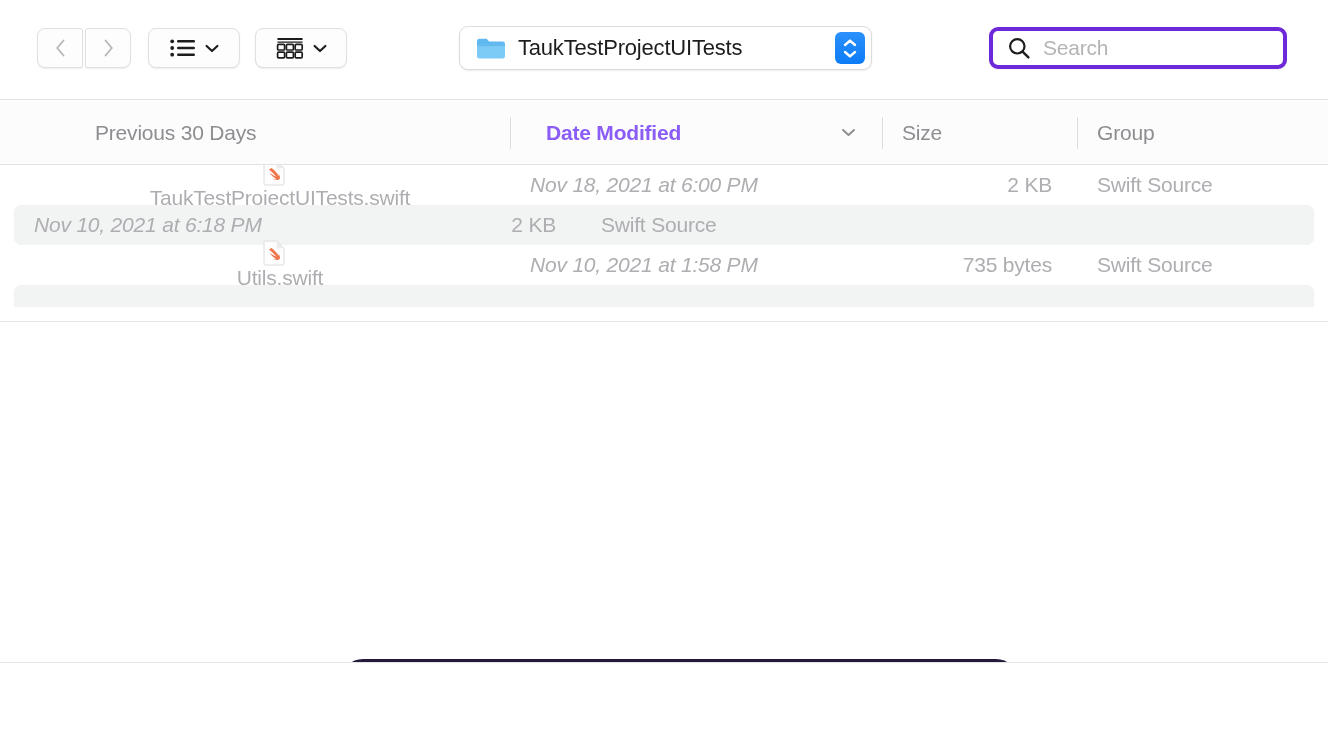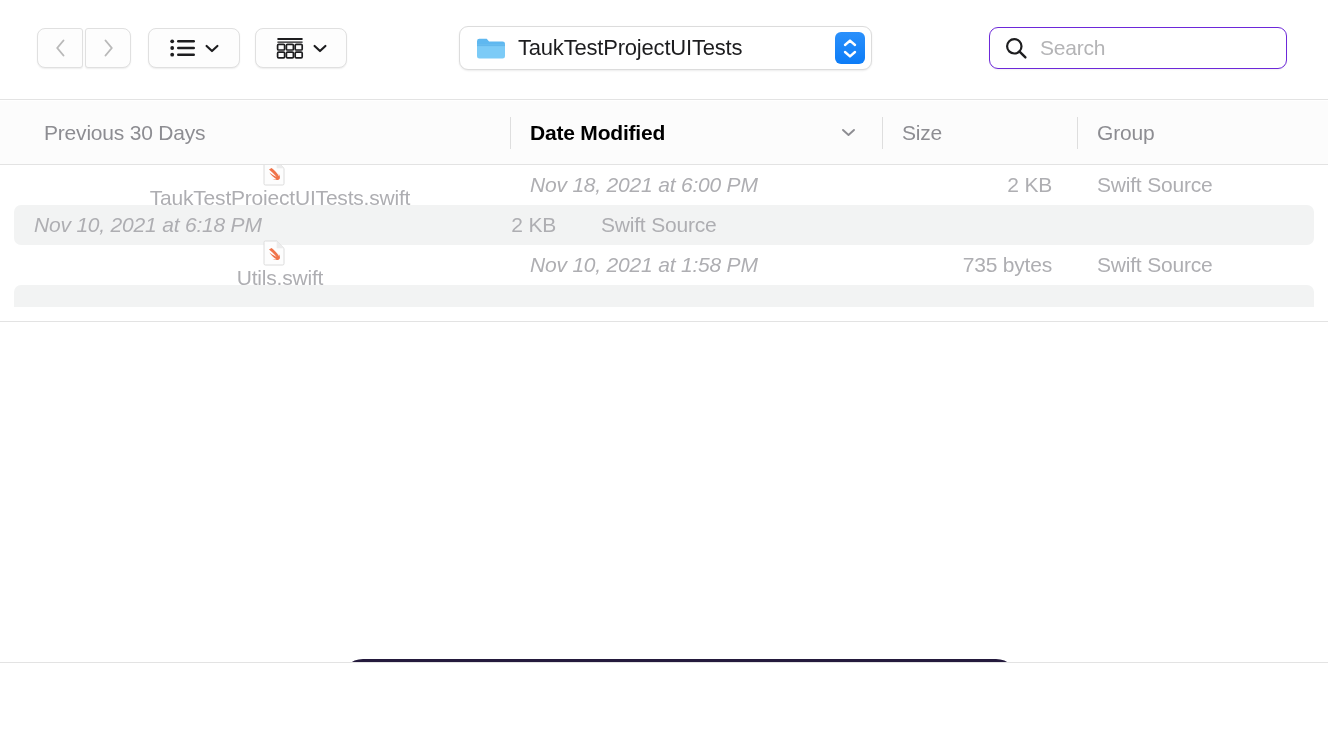--- a/index.html
+++ b/index.html
@@ -58,44 +58,44 @@
     display:flex; flex-direction:column; align-items:center; justify-content:center;
     gap:3px; flex:0 0 auto;
   }
   .stepper svg { width:14px; height:8px; display:block; }
   .stepper path { stroke:#ffffff; stroke-width:2.4; fill:none;
                   stroke-linecap:round; stroke-linejoin:round; }
 
   
   .search-field {
     position:absolute; left:989px; top:27px; width:298px; height:42px;
-    background:#ffffff; border:1px solid #6d28d9; border-radius:9px;
+    background:#ffffff; border:4px solid #6d28d9; border-radius:9px;
     box-shadow:0 1px 1.5px rgba(0,0,0,.05);
     display:flex; align-items:center; padding:0 14px;
   }
   .search-field .ph { font-size:21px; color:#b4b4b6; margin-left:12px; letter-spacing:-.2px; }
 
   
   .col-header {
     position:absolute; left:0; top:101px; width:1328px; height:64px;
     background:#fcfcfc; border-bottom:1px solid #e3e3e3;
     display:flex; align-items:center;
   }
   .col {
     height:36px; display:flex; align-items:center; position:relative;
     font-size:21px; letter-spacing:-.2px;
   }
   .col + .col::before {
     content:""; position:absolute; left:0; top:2px; bottom:2px;
     width:1px; background:#dedede;
   }
   .col .txt { padding-left:20px; color:#8d8d92; }
-  .col.sorted .txt { color:#000000; font-weight:bold; }
+  .col.sorted .txt { color:#8b5cf6; font-weight:bold;margin-left:16px; }
   .col-name { width:510px; }
-  .col-name .txt { padding-left:44px; }
+  .col-name .txt { padding-left:95px; }
   .col-date { width:372px; }
   .col-size { width:195px; }
   .col-kind { flex:1; }
   .sort-caret { position:absolute; right:26px; width:15px; height:9px; }
   .sort-caret path { stroke:#8d8d92; stroke-width:1.9; fill:none;
                      stroke-linecap:round; stroke-linejoin:round; }
 
   
   .file-list { position:absolute; left:0; top:165px; width:1328px; height:157px;
                background:#ffffff; overflow:hidden; }

